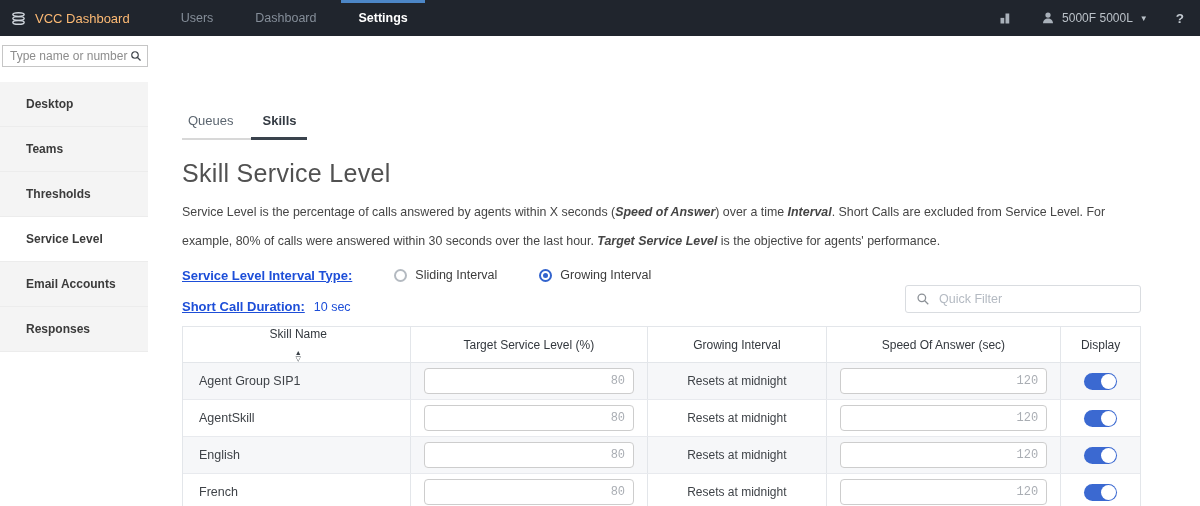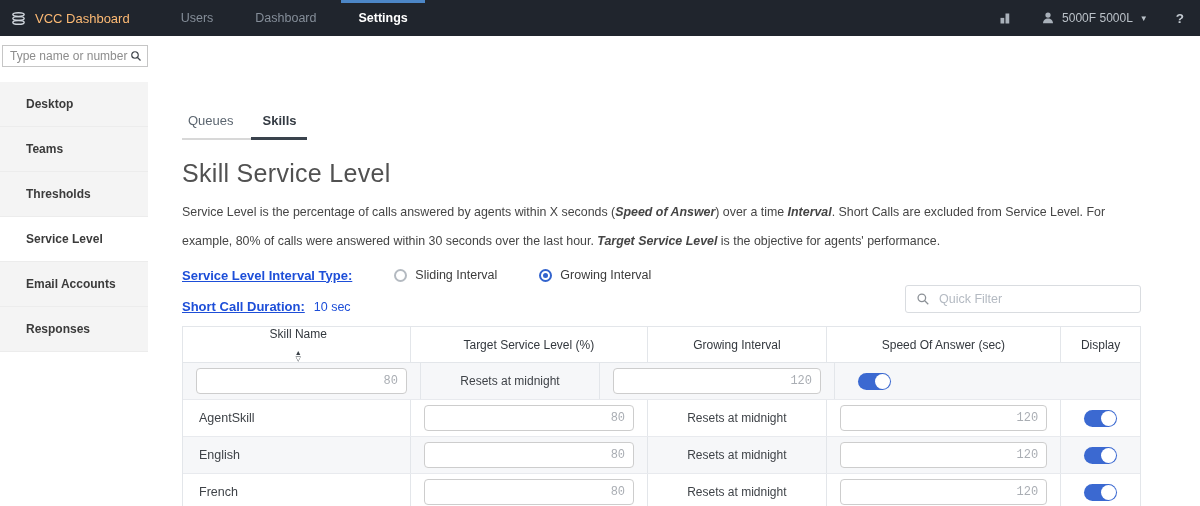--- a/index.html
+++ b/index.html
@@ -248,20 +248,23 @@
           <span>▽</span>
         </span>
       </div>
       <div class="t-cell c2">Target Service Level (%)</div>
       <div class="t-cell c3">Growing Interval</div>
       <div class="t-cell c4">Speed Of Answer (sec)</div>
       <div class="t-cell c5">Display</div>
     </div>
 
     <div class="t-row stripe">
+      <div class="t-cell c1">
+          <span class="skill-name">Agent Group SIP1</span>
+        </div>
       <div class="t-cell c2">
           <input class="cell-input" value="80" style="">
         </div>
       <div class="t-cell c3">
           <span class="interval-text">Resets at midnight</span>
         </div>
       <div class="t-cell c4">
           <input class="cell-input" value="120" style="">
         </div>
       <div class="t-cell c5">

